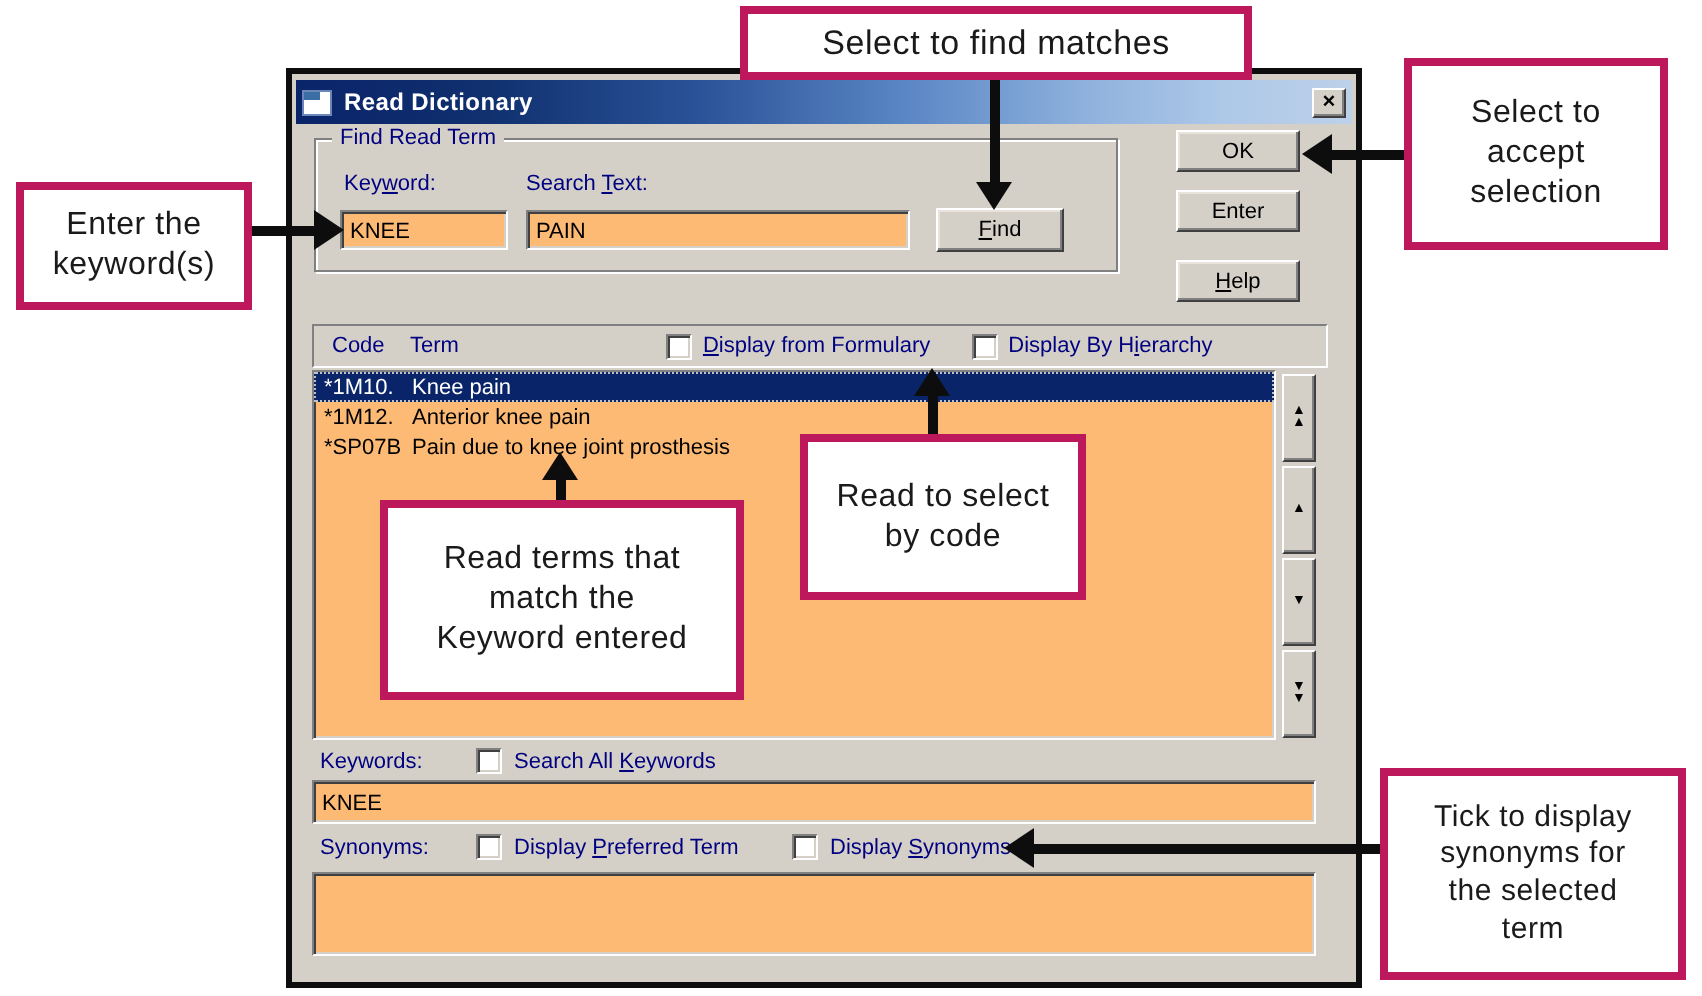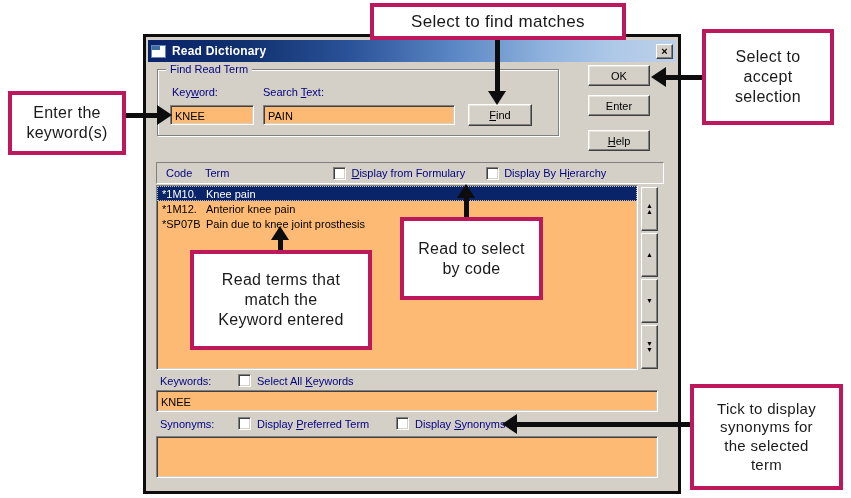--- a/index.html
+++ b/index.html
@@ -122,21 +122,21 @@
 
   <button class="abs scroll-btn" style="top:150px;">▲
 ▲</button>
   <button class="abs scroll-btn" style="top:196px;">▲</button>
   <button class="abs scroll-btn" style="top:242px;">▼</button>
   <button class="abs scroll-btn" style="top:288px;">▼
 ▼</button>
 
   <span class="abs lbl" style="left:14px; top:338px;">Keywords:</span>
   <span class="abs checkbox" style="left:92px; top:337px;"></span>
-  <span class="abs lbl" style="left:111px; top:338px;"><span>Select All </span><span class="accel">K</span><span>eywords</span></span>
+  <span class="abs lbl" style="left:111px; top:338px;"><span>Search All </span><span class="accel">K</span><span>eywords</span></span>
   <input class="abs sunken" style="left: 10px; top: 353px; width: 502px; height: 22px;" value="KNEE">
 
   <span class="abs lbl" style="left:14px; top:381px;">Synonyms:</span>
   <span class="abs checkbox" style="left:92px; top:380px;"></span>
   <span class="abs lbl" style="left:111px; top:381px;"><span>Display </span><span class="accel">P</span><span>referred Term</span></span>
   <span class="abs checkbox" style="left:250px; top:380px;"></span>
   <span class="abs lbl" style="left:269px; top:381px;"><span>Display </span><span class="accel">S</span><span>ynonyms</span></span>
   <textarea class="abs sunken" style="left: 10px; top: 399px; width: 502px; height: 42px;"></textarea>
 </div>
 

